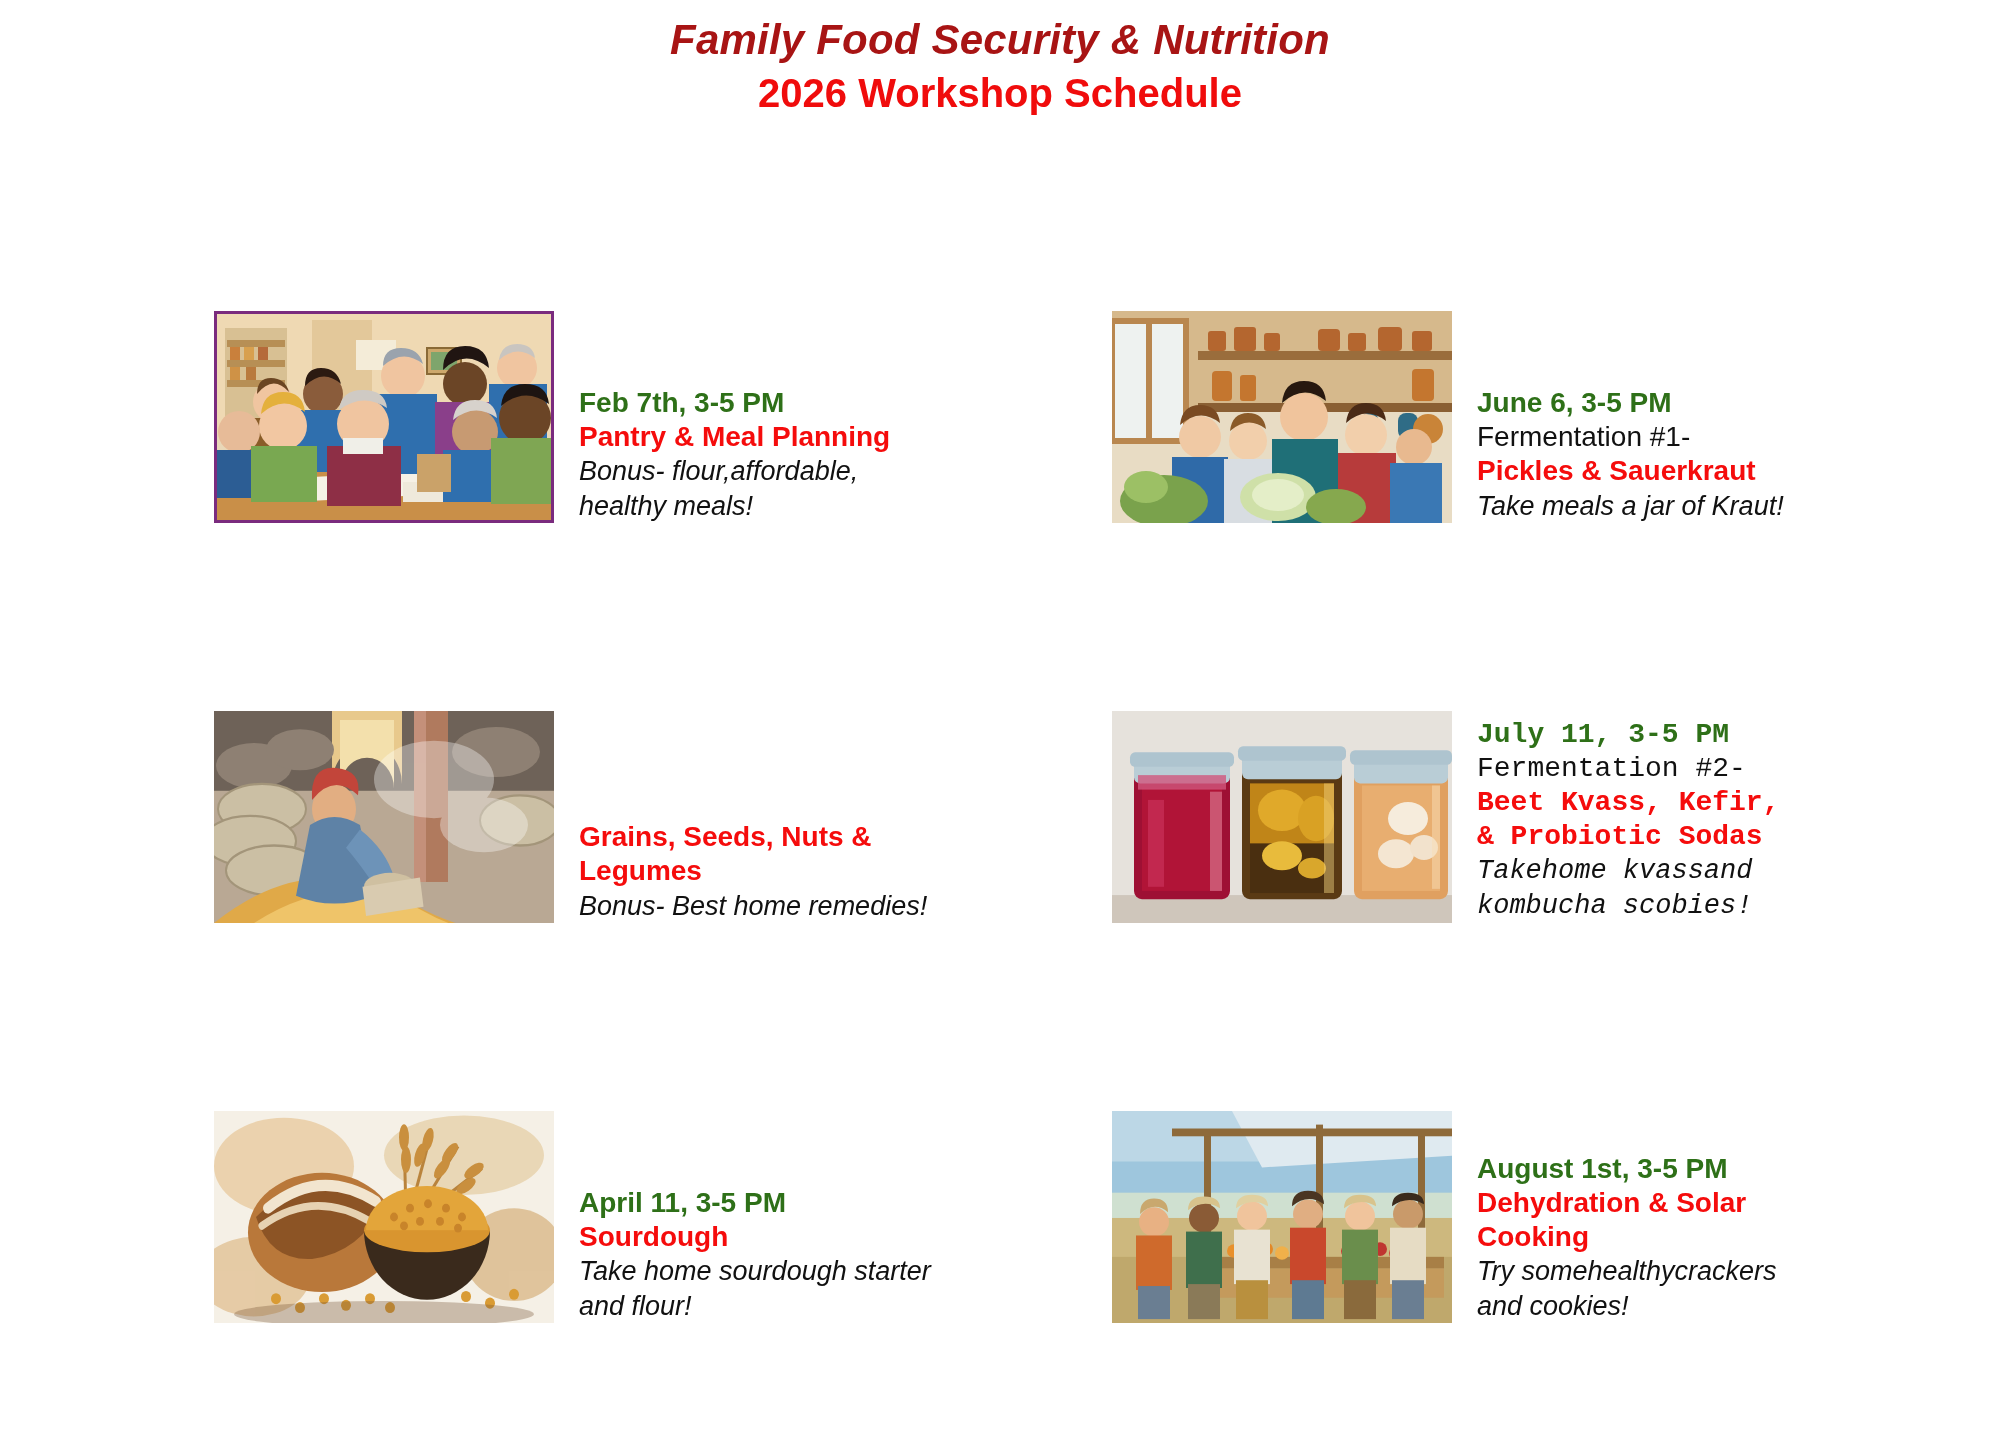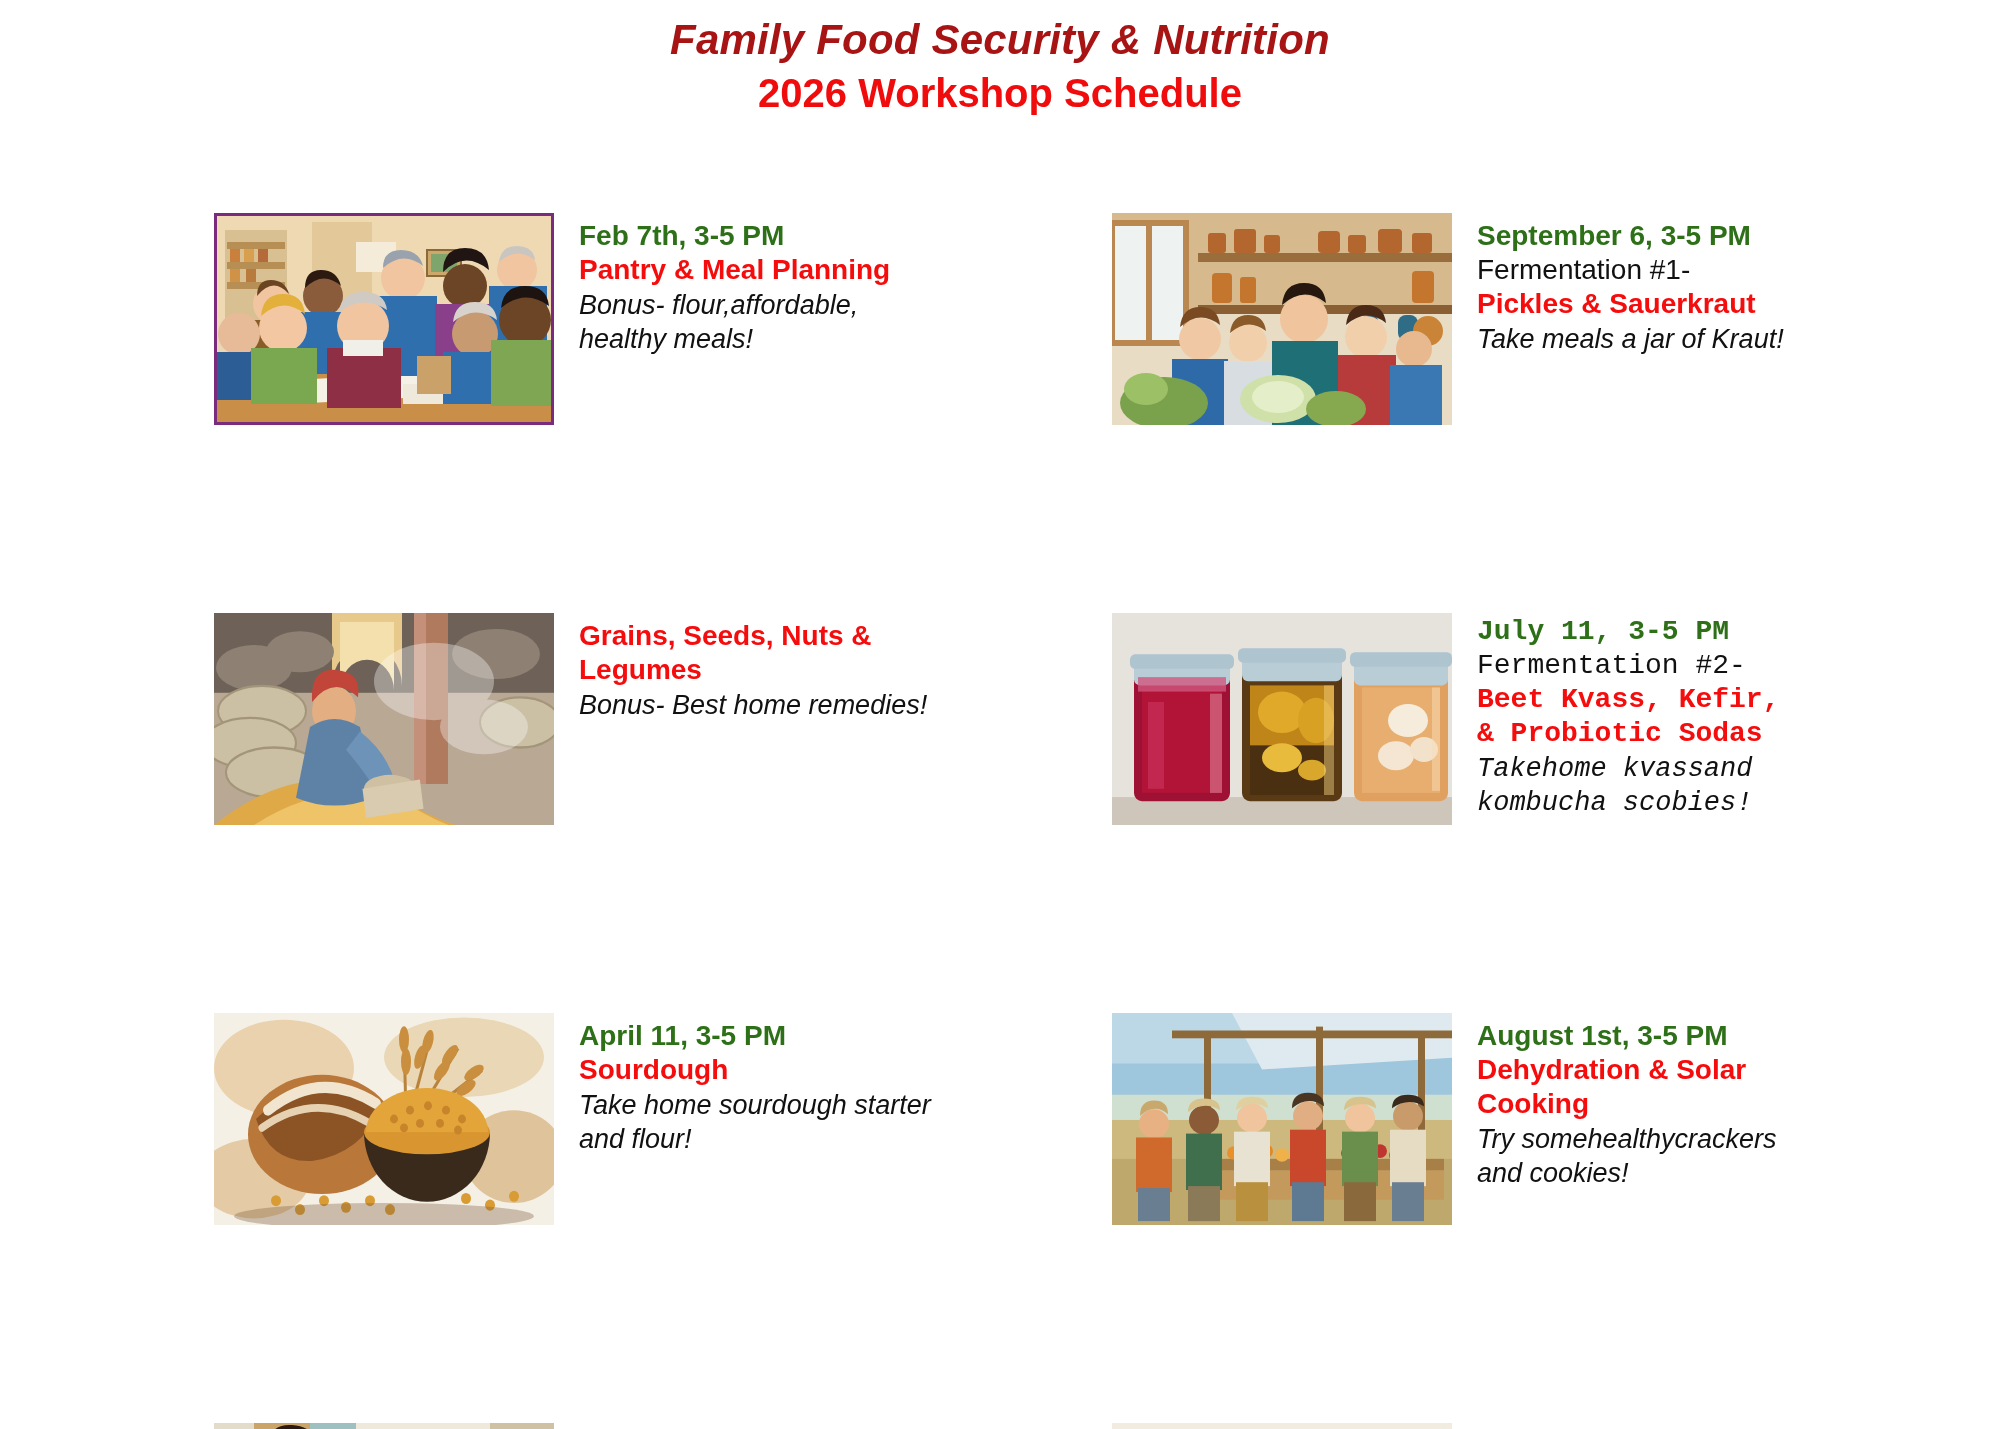--- a/index.html
+++ b/index.html
@@ -44,21 +44,21 @@
     position: relative;
     margin-top: 96px;
     padding: 0 214px 0 214px;
     display: grid;
     grid-template-columns: 1fr 1fr;
     column-gap: 100px;
     row-gap: 0px;
   }
   .workshop {
     display: flex;
-    align-items: flex-start;
+    align-items: flex-end;
     height: 310px;
     box-sizing: border-box;
   }
   .workshop-col-right { padding-left: 62px; }
 
   .thumb {
     width: 340px;
     height: 212px;
     flex: 0 0 340px;
     border: 0;
@@ -243,21 +243,21 @@
           <rect x="278" y="152" width="52" height="60" fill="#3a78b4"></rect>
 
         <ellipse cx="166" cy="186" rx="38" ry="24" fill="#cfe0a8"></ellipse>
         <ellipse cx="166" cy="184" rx="26" ry="16" fill="#e4eec8"></ellipse>
         <ellipse cx="224" cy="196" rx="30" ry="18" fill="#86a84e"></ellipse>
         <ellipse cx="52" cy="190" rx="44" ry="26" fill="#7aa24c"></ellipse>
         <ellipse cx="34" cy="176" rx="22" ry="16" fill="#9cc065"></ellipse>
       </svg>
     </div>
     <div class="details">
-      <div class="wdate">September 6, 3-5 PM</div>
+      <div class="wdate">June 6, 3-5 PM</div>
       <div class="wtitle"><span class="plain">Fermentation #1- </span><span>Pickles &amp; Sauerkraut</span></div>
       <div class="wnote">Take meals a jar of Kraut!</div>
     </div>
   </div>
 
   <div class="workshop row-2">
     <div class="thumb">
       <svg viewBox="0 0 340 186" preserveAspectRatio="none">
         <rect width="340" height="186" fill="#b9a894"></rect>
         <rect x="0" y="0" width="340" height="70" fill="#6e6258"></rect>

